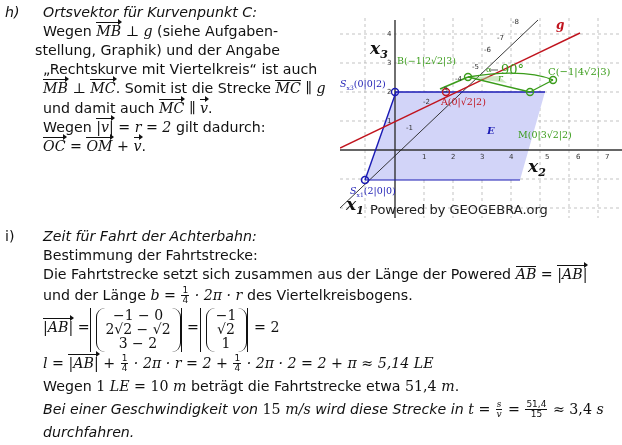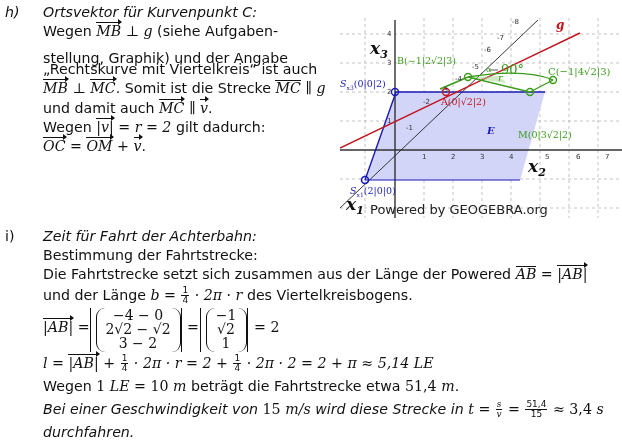--- a/index.html
+++ b/index.html
@@ -24,21 +24,21 @@
 </head>
 <body>
 
 <div class="line it" style="left:5px;top:4px;">h)</div>
 <div class="line it" style="left:43px;top:4px;">
   <span>Ortsvektor für Kurvenpunkt C:</span>
 </div>
 <div class="line" style="left:43px;top:23px;">
   <span>Wegen </span><span class="m vec">MB</span><span class="mr"> ⊥ </span><span class="m">g</span><span> (siehe Aufgaben-</span>
 </div>
-<div class="line" style="left:43px;top:42px;margin-top:8px;">stellung, Graphik) und der Angabe</div>
+<div class="line" style="left:35px;top:42px;">stellung, Graphik) und der Angabe</div>
 <div class="line" style="left:43px;top:61px;">„Rechtskurve mit Viertelkreis“ ist auch</div>
 <div class="line" style="left:43px;top:80px;">
   <span class="m vec">MB</span><span class="mr"> ⊥ </span><span class="m vec">MC</span><span>. Somit ist die Strecke </span><span class="m bar">MC</span><span class="mr"> ∥ </span><span class="m">g</span>
 </div>
 <div class="line" style="left:43px;top:100px;">
   <span>und damit auch </span><span class="m vec">MC</span><span class="mr"> ∥ </span><span class="m vec">v</span><span>.</span>
 </div>
 <div class="line" style="left:43px;top:119px;">
   <span>Wegen </span><span class="m vec">|v|</span><span class="m"> = r = 2</span><span>  gilt dadurch:</span>
 </div>
@@ -152,21 +152,21 @@
       <span>4</span>
     </span><span class="m"> · 2π · r</span><span> des Viertelkreisbogens.</span>
 </div>
 
 <div class="line" style="left:43px;top:319px;">
   <span class="m vec">|AB|</span><span class="mr"> = </span>
 </div>
 <div style="position:absolute;left:90px;top:308px;width:6px;height:44px;border-left:1.5px solid #111;"></div>
 <div style="position:absolute;left:96px;top:308px;width:8px;height:44px;border-left:1.4px solid #111;border-radius:10px 0 0 10px;"></div>
 <div class="mat" style="left:100px;top:308px;width:76px;">
-  <div>−4 − 0</div>
+  <div>−1 − 0</div>
     <div>2√2 − √2</div>
     <div>3 − 2</div>
 </div>
 <div style="position:absolute;left:172px;top:308px;width:8px;height:44px;border-right:1.4px solid #111;border-radius:0 10px 10px 0;"></div>
 <div style="position:absolute;left:181px;top:308px;width:2px;height:44px;border-left:1.5px solid #111;"></div>
 <div class="line mr" style="left:187px;top:319px;">=</div>
 <div style="position:absolute;left:200px;top:308px;width:6px;height:44px;border-left:1.5px solid #111;"></div>
 <div style="position:absolute;left:206px;top:308px;width:8px;height:44px;border-left:1.4px solid #111;border-radius:10px 0 0 10px;"></div>
 <div class="mat" style="left:210px;top:308px;width:32px;">
   <div>−1</div>

